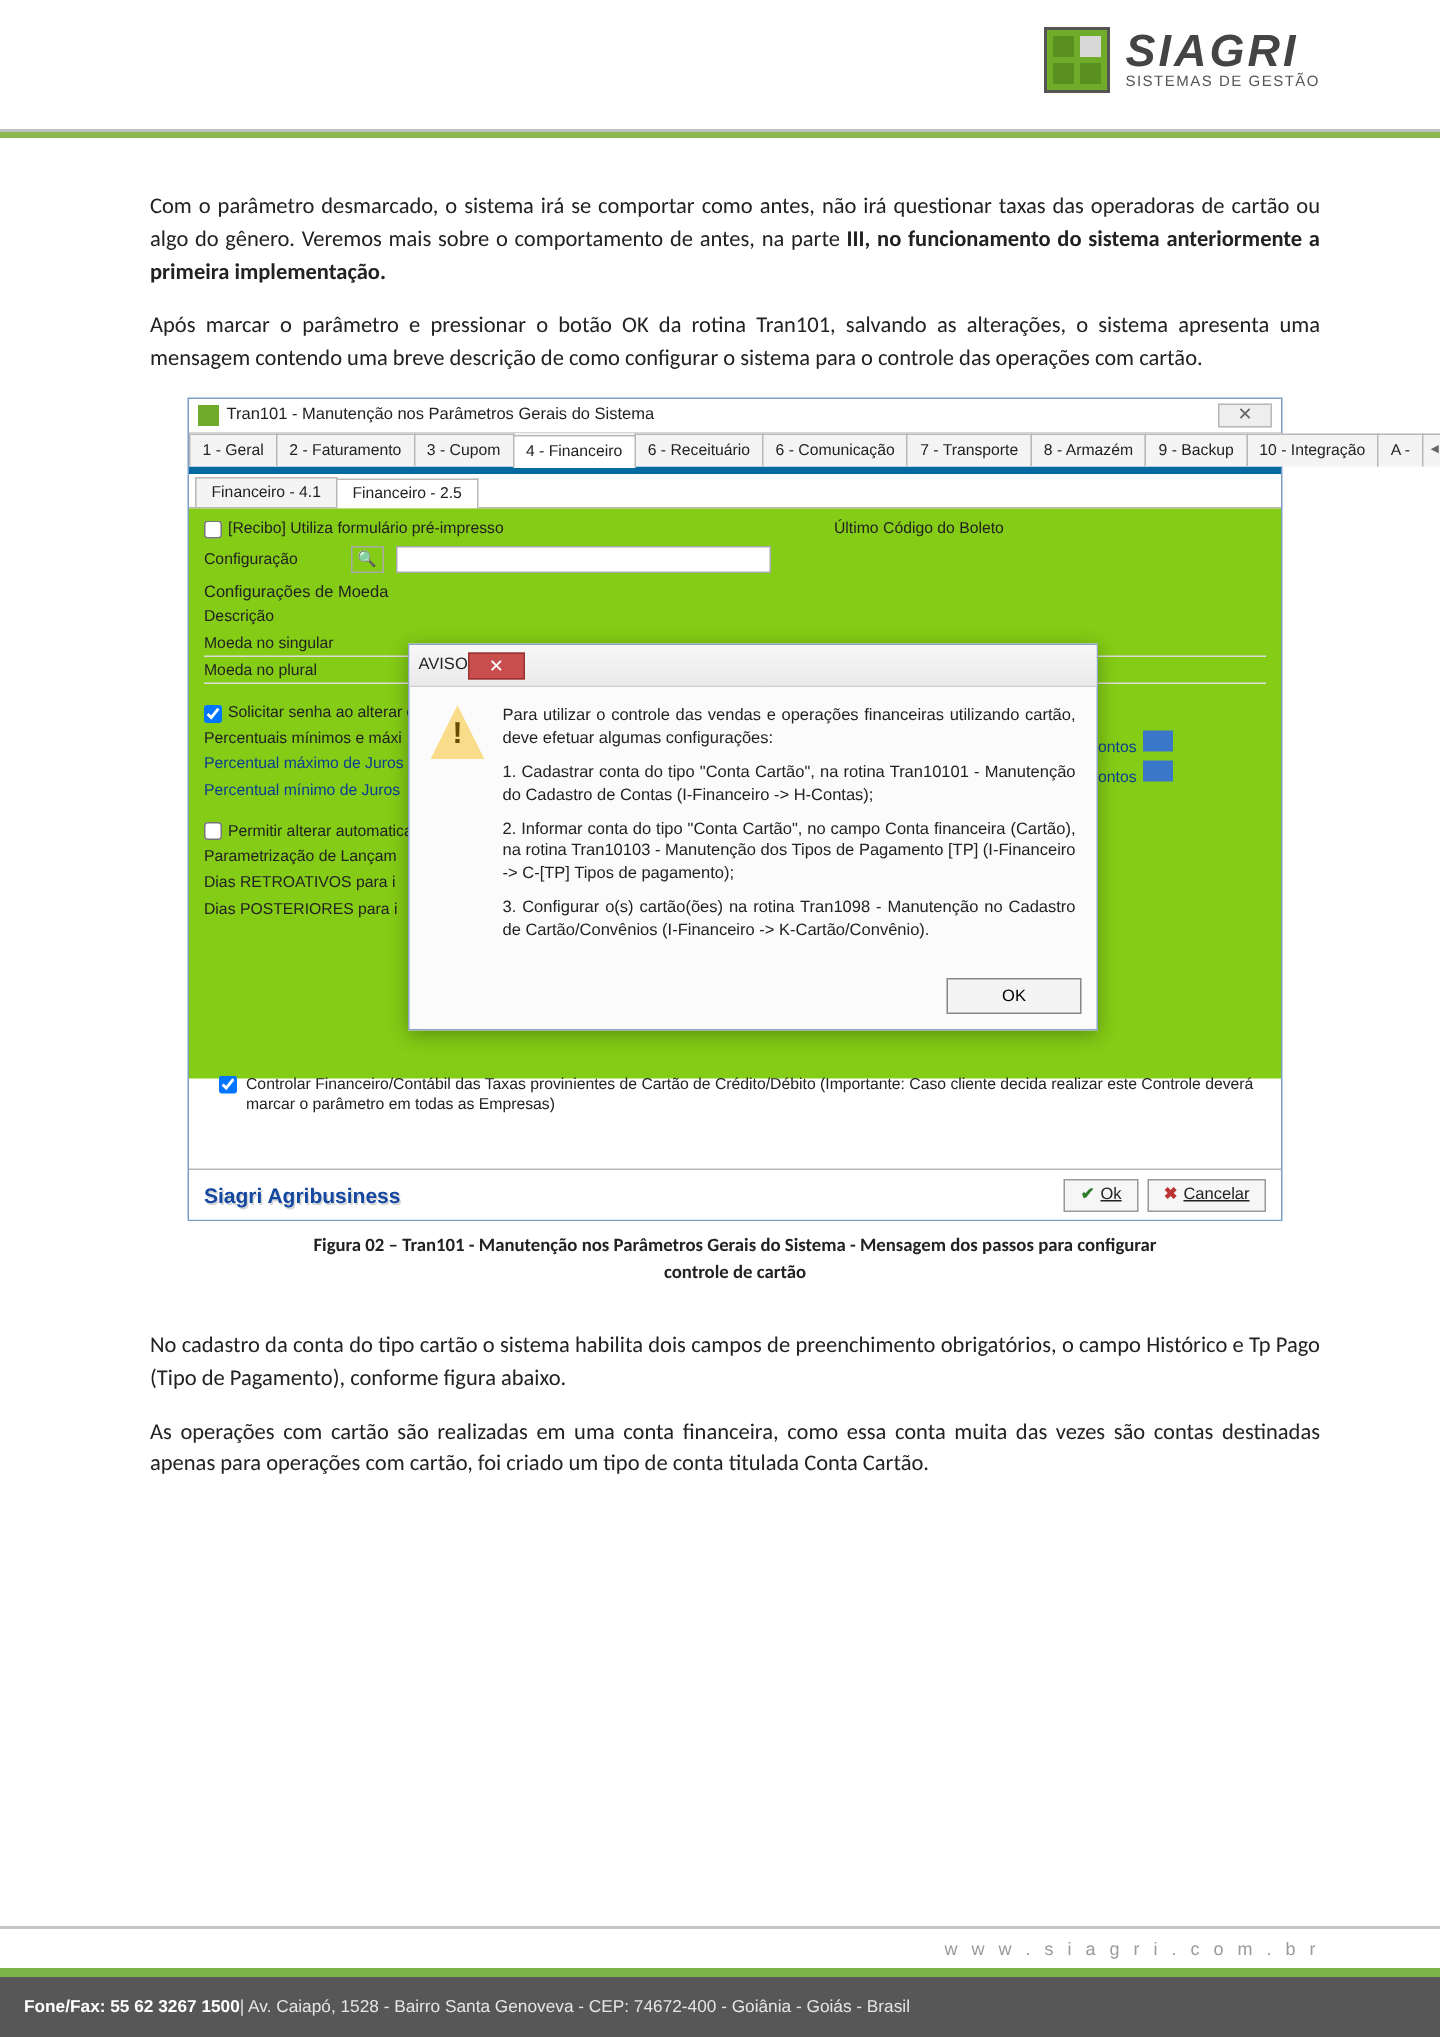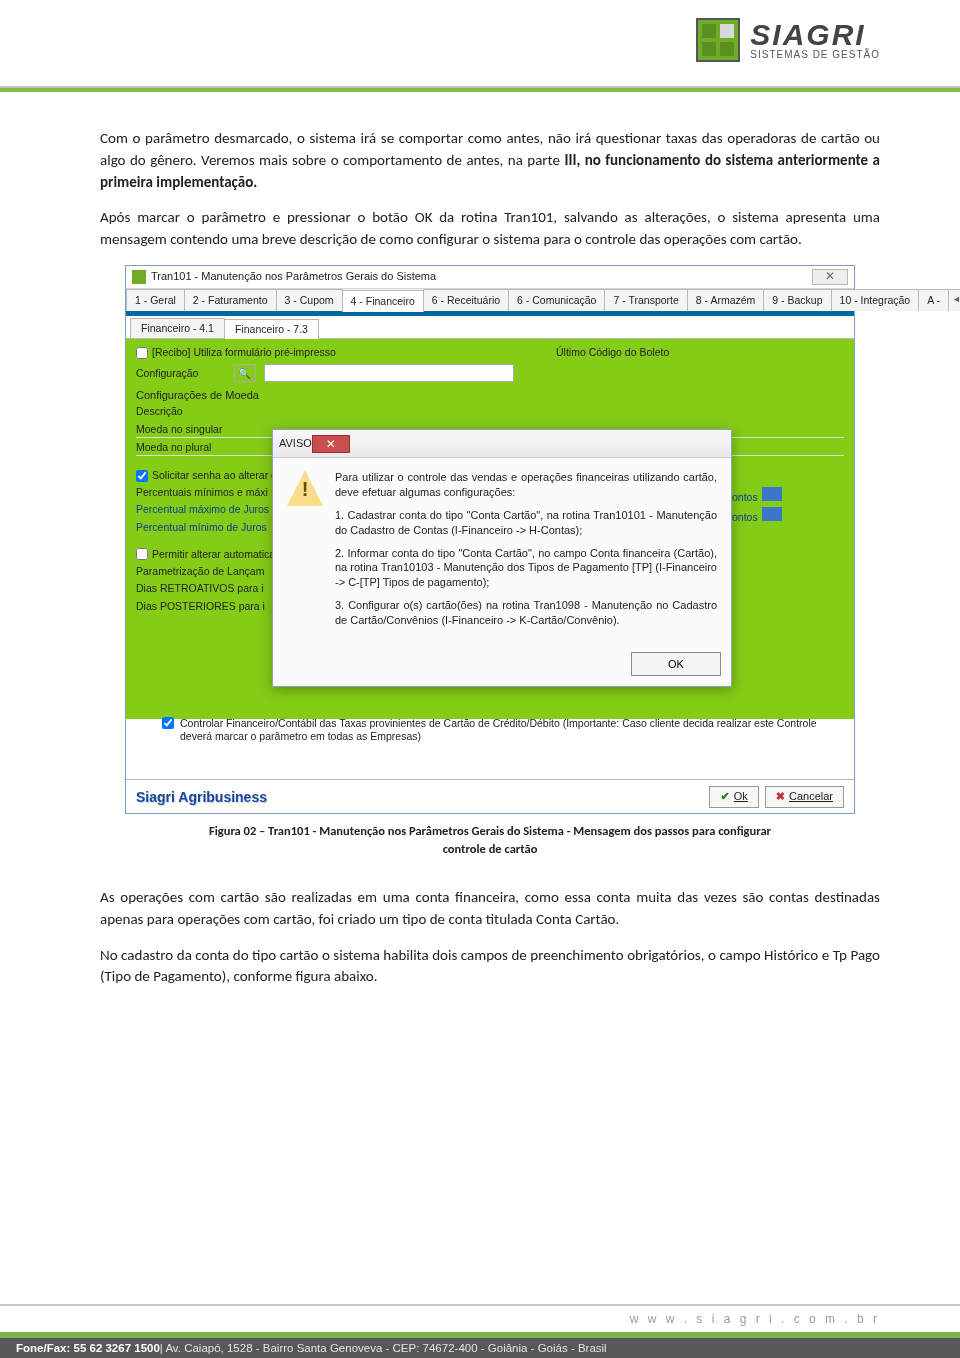--- a/index.html
+++ b/index.html
@@ -193,21 +193,21 @@
     padding:6px 10px 10px 10px;
     text-align:right;
   }
   .aviso-actions button {
     width:90px; height:24px;
     background:#f4f4f4; border:1px solid #888;
     font-family:inherit; font-size:11px;
   }
 
   .ctrl-fin {
-    position:absolute; left:36px; top:378px; right:14px;
+    position:absolute; left:20px; top:378px; right:14px;
     display:flex; gap:6px; align-items:flex-start;
     font-size:10.5px; line-height:1.2;
   }
 
   .window-footer {
     height:34px;
     border-top:1px solid #b8b8b8;
     display:flex; align-items:center;
     padding:0 10px;
     justify-content:space-between;
@@ -254,21 +254,21 @@
     padding:0 80px 0 0;
     justify-content:flex-end;
     font-family:Verdana, Arial;
     font-size:12px; letter-spacing:3px; color:#9a9a9a;
     background:#fff;
   }
   .green-band {
     height:6px; background:#7bb34a;
   }
   .contact-band {
-    height:20px;
+    height:40px;
     background:#575757;
     color:#e5e5e5;
     font-family:Verdana, Arial;
     font-size:11.5px;
     display:flex; align-items:center;
     padding-left:16px;
   }
   .contact-band b { color:#fff; }
 </style>
 </head>
@@ -319,21 +319,21 @@
       <div class="tab">8 - Armazém</div>
       <div class="tab">9 - Backup</div>
       <div class="tab">10 - Integração</div>
       <div class="tab">A -</div>
       <div class="tab scroll">◄</div>
 
     </div>
 
     <div class="subtabs">
       <div class="subtab">Financeiro - 4.1</div>
-      <div class="subtab active">Financeiro - 7.3</div>
+      <div class="subtab active">Financeiro - 2.5</div>
     </div>
 
     <div class="form-area">
       <div class="form-row" style="margin-bottom:4px;">
         <input type="checkbox" class="chk" style="">
         <label style="margin-left:4px;">[Recibo] Utiliza formulário pré-impresso</label>
       </div>
       <div class="form-row" style="gap:8px;">
         <label style="width:90px;">Configuração</label>
         <span style="width:22px;height:18px;border:1px solid #aaa;display:inline-flex;align-items:center;justify-content:center;">🔍</span>
@@ -429,22 +429,22 @@
       </div>
     </div>
   </div>
 
   <div class="caption">
     <span>Figura 02 – Tran101 - Manutenção nos Parâmetros Gerais do Sistema - Mensagem dos passos para configurar</span><br>
     <span>controle de cartão</span>
   </div>
 
 
+  <p>No cadastro da conta do tipo cartão o sistema habilita dois campos de preenchimento obrigatórios, o campo Histórico e Tp Pago (Tipo de Pagamento), conforme figura abaixo.</p>
   <p>As operações com cartão são realizadas em uma conta financeira, como essa conta muita das vezes são contas destinadas apenas para operações com cartão, foi criado um tipo de conta titulada Conta Cartão.</p>
-  <p>No cadastro da conta do tipo cartão o sistema habilita dois campos de preenchimento obrigatórios, o campo Histórico e Tp Pago (Tipo de Pagamento), conforme figura abaixo.</p>
 
 </div>
 
 <div class="page-footer">
   <div class="site-band">w w w . s i a g r i . c o m . b r</div>
   <div class="green-band"></div>
   <div class="contact-band">
     <b>Fone/Fax: 55 62 3267 1500</b>
     <span> | Av. Caiapó, 1528 - Bairro Santa Genoveva - CEP: 74672-400 - Goiânia - Goiás - Brasil</span>
   </div>

